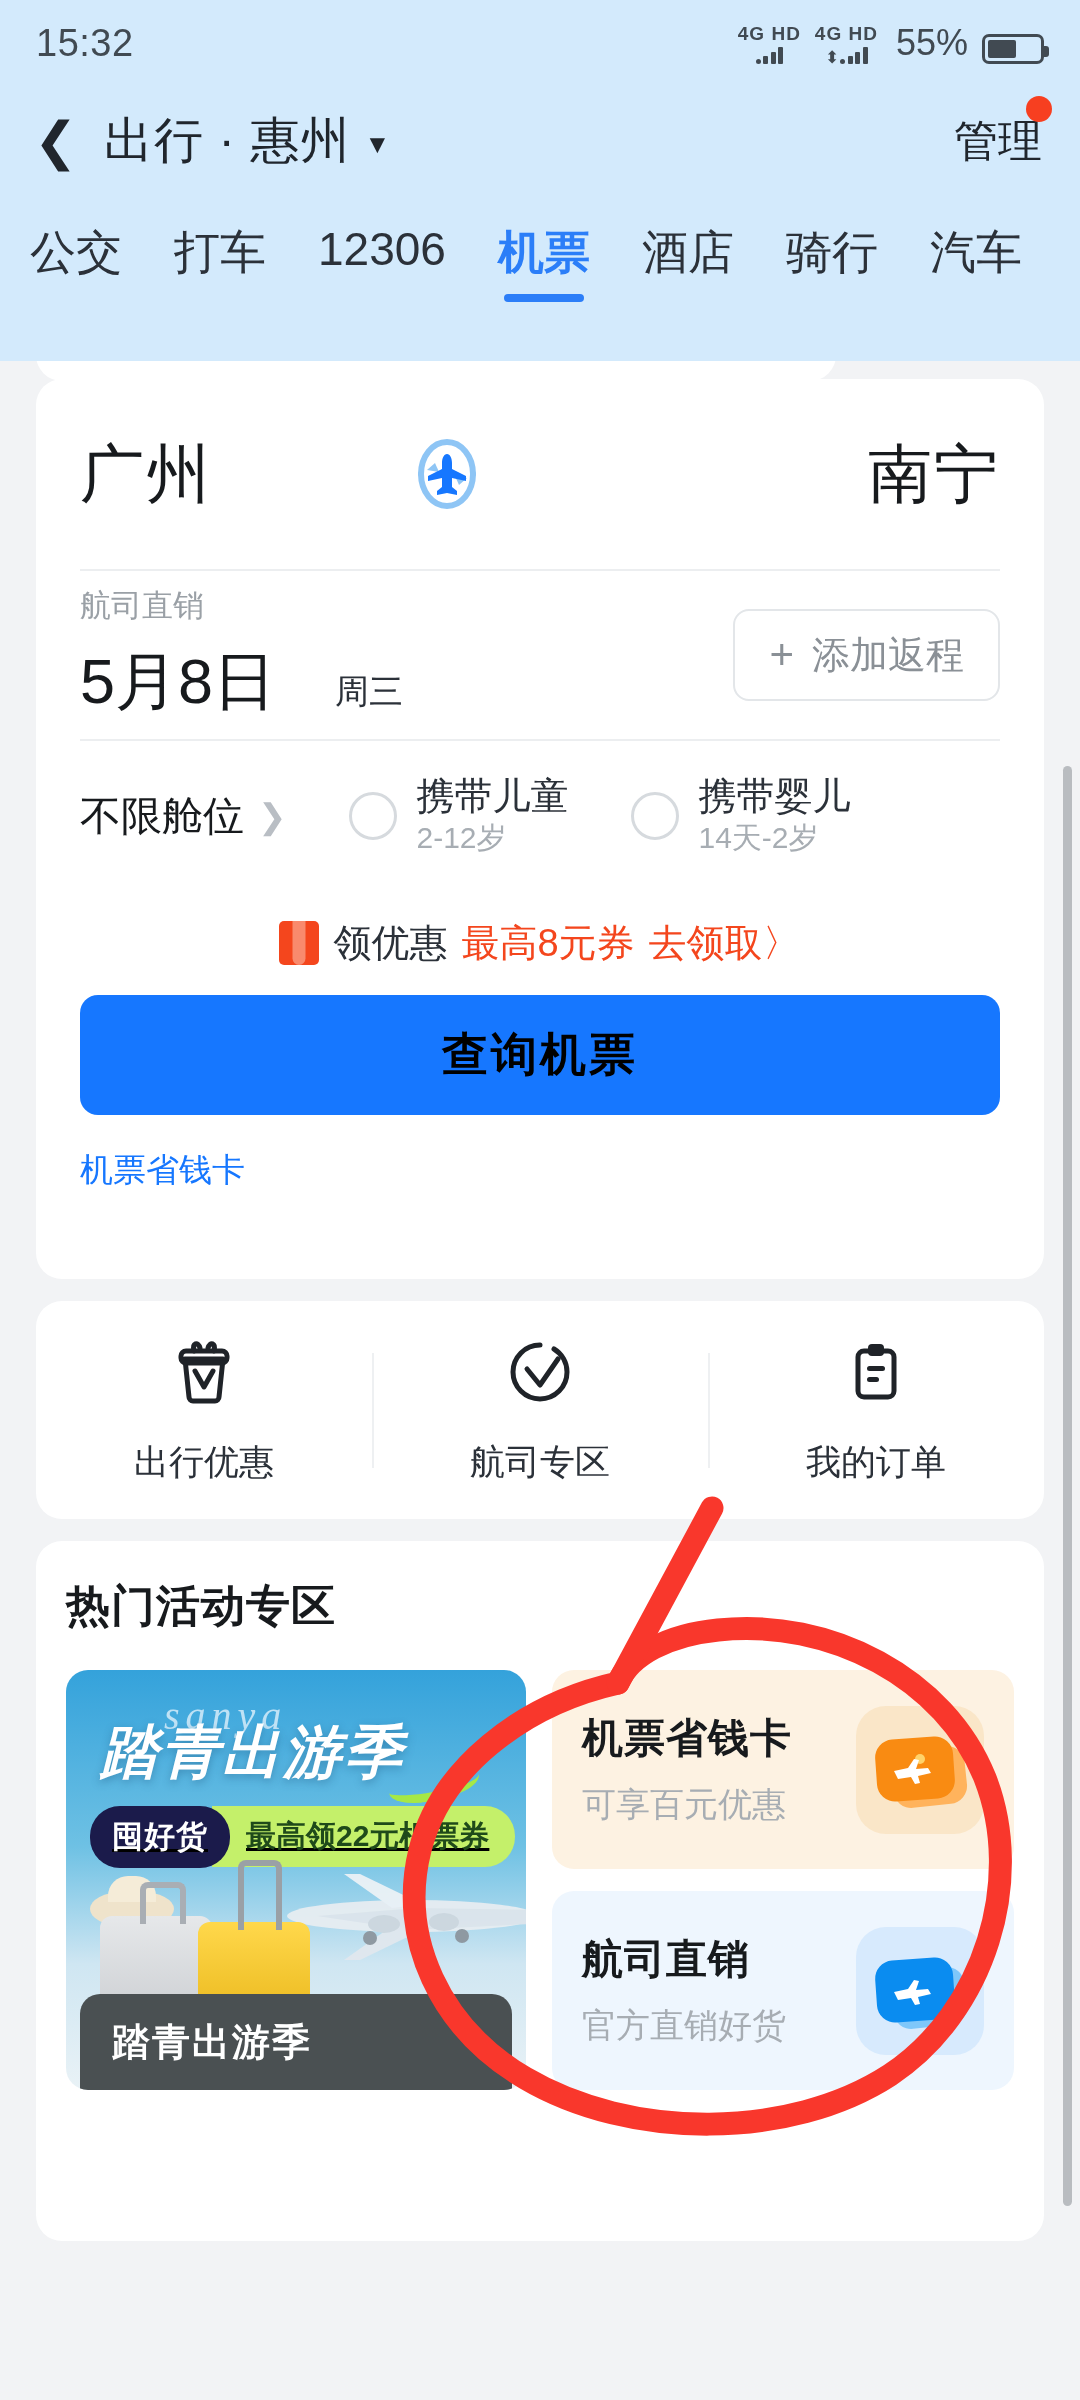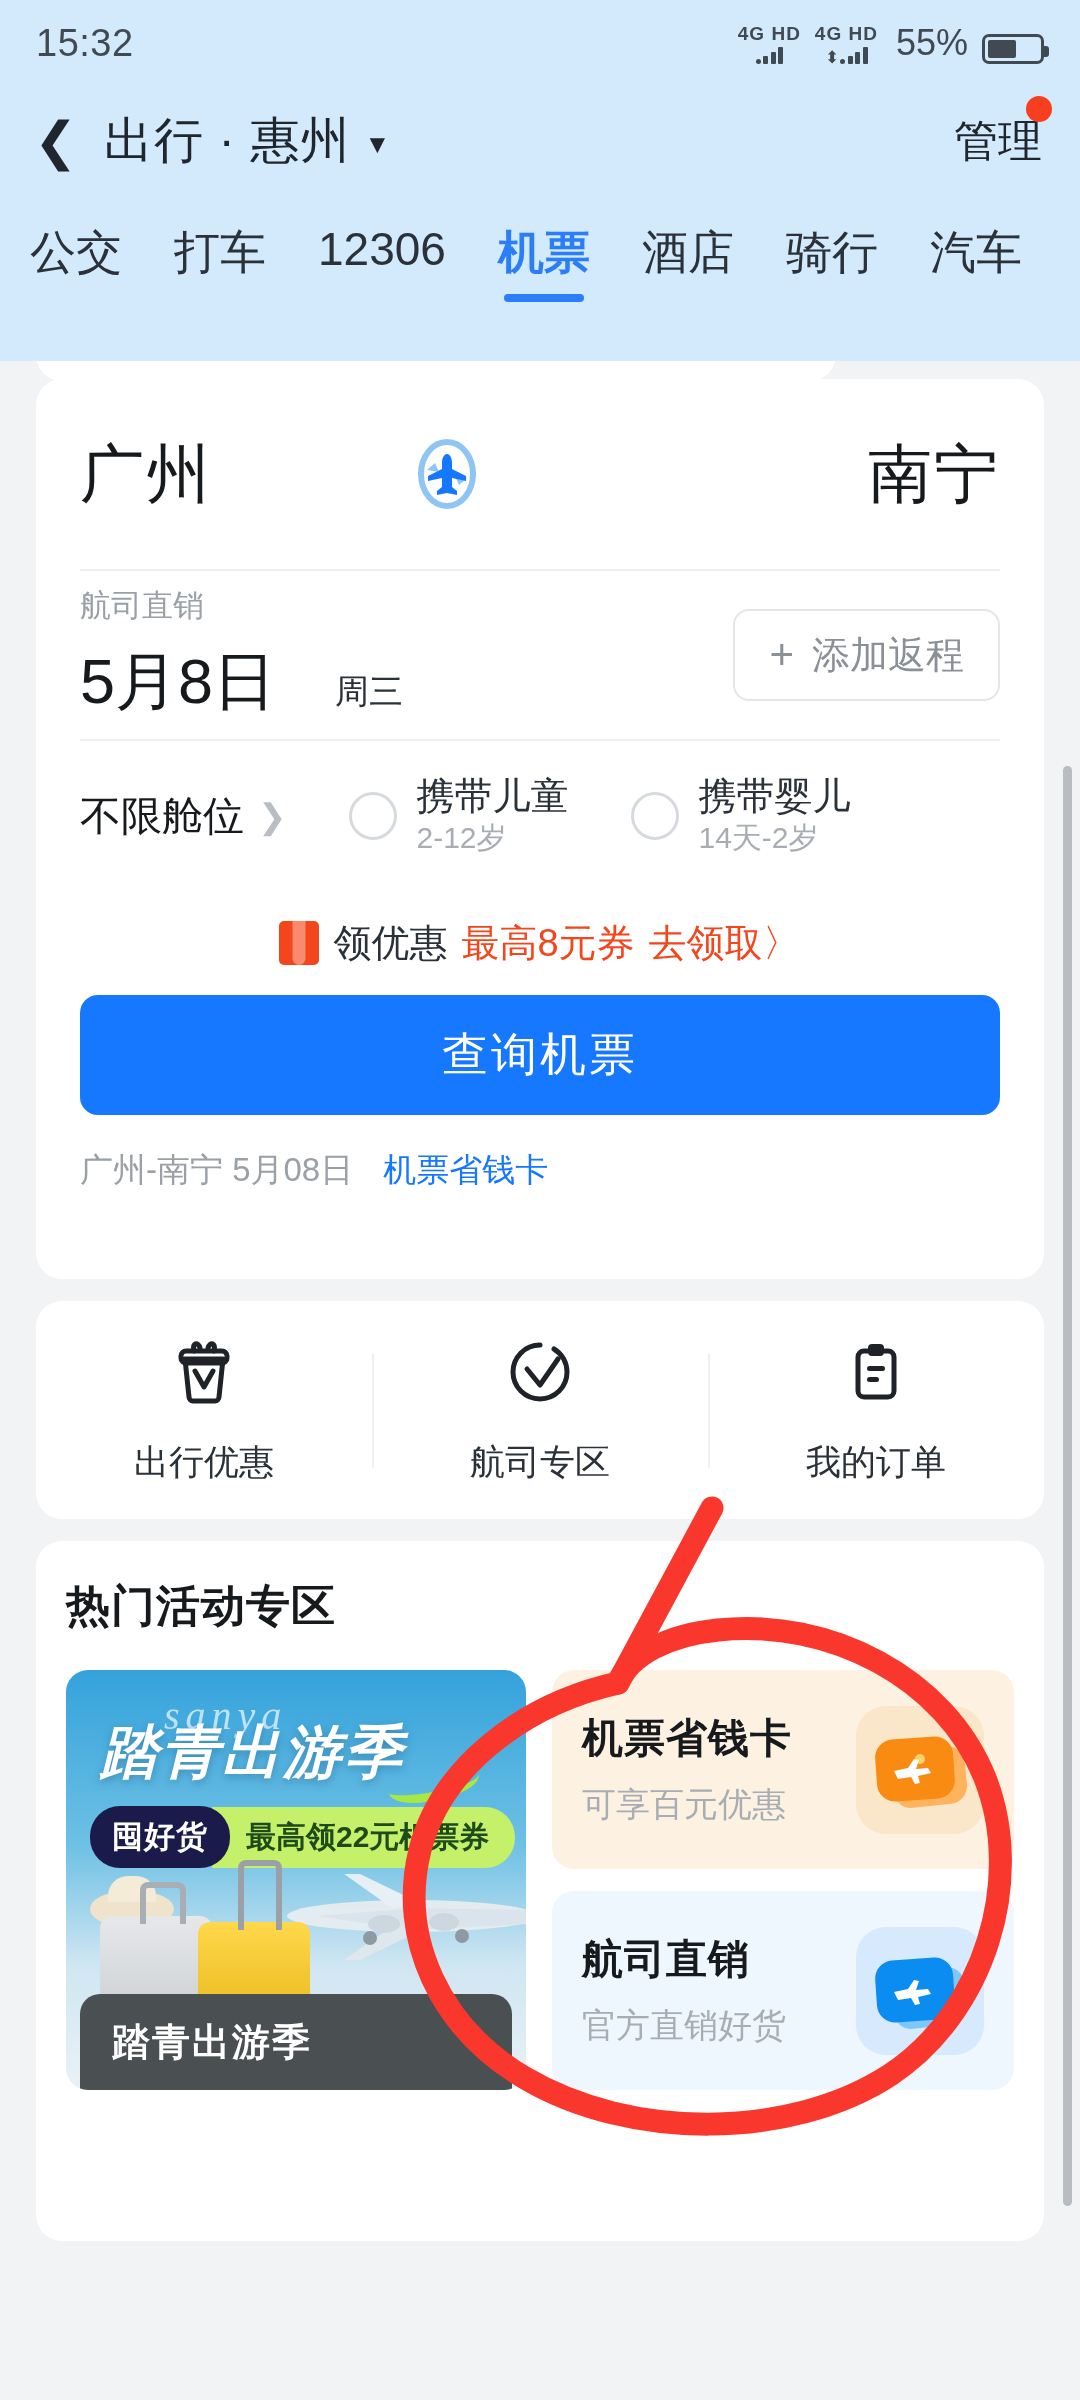--- a/index.html
+++ b/index.html
@@ -111,21 +111,21 @@
     background:#f98a6d;transform:translateX(-50%);
     border-radius:0 0 7px 7px;
   }
   .c-t1{font-size:38px;color:#2b3139;}
   .c-t2{font-size:38px;color:#f4461d;}
   .c-t3{font-size:38px;color:#f4461d;}
 
   .search-btn{
     height:120px;border-radius:18px;background:#1677ff;
     display:flex;align-items:center;justify-content:center;
-    font-size:46px;color:#ffffff;font-weight:normal;letter-spacing:3px;
+    font-size:46px;color:#000000;font-weight:bold;letter-spacing:3px;
   }
   .hist-row{display:flex;align-items:center;height:110px;gap:30px;}
   .hist-txt{font-size:33px;color:#9aa0a6;}
   .hist-clear{font-size:33px;color:#1677ff;}
 
   
   .quick-card{left:36px;top:940px;width:1008px;height:218px;display:flex;align-items:center;}
   .quick{flex:1;display:flex;flex-direction:column;align-items:center;gap:26px;position:relative;}
   .quick + .quick:before{
     content:"";position:absolute;left:0;top:18px;bottom:18px;width:2px;background:#eef0f2;
@@ -147,21 +147,21 @@
     font-style:italic;font-family:"Liberation Serif",serif;letter-spacing:6px;
   }
   .promo-h{
     position:absolute;left:34px;top:44px;font-size:58px;color:#fff;font-weight:bold;
     font-style:italic;letter-spacing:3px;text-shadow:0 3px 8px rgba(20,70,110,.35);
   }
   .promo-swoosh{
     position:absolute;left:322px;top:96px;width:92px;height:26px;
     border-bottom:9px solid #a6e845;border-radius:0 0 60% 40%;transform:rotate(-8deg);
   }
-  .promo-badges{position:absolute;left:24px;top:136px;display:flex;align-items:flex-end;}
+  .promo-badges{position:absolute;left:24px;top:136px;display:flex;align-items:flex-start;text-decoration:underline;}
   .b-dark{
     background:#1b1b4b;color:#fff;font-size:31px;font-weight:bold;border-radius:30px;
     padding:10px 22px;z-index:2;letter-spacing:1px;
   }
   .b-green{
     background:#c4f06a;color:#1f4a1a;font-size:30px;font-weight:bold;border-radius:0 30px 30px 0;
     padding:10px 26px 10px 34px;margin-left:-18px;letter-spacing:0px;
     white-space:nowrap;overflow:hidden;max-width:262px;
   }
   .plane-art{
@@ -366,21 +366,20 @@
       <div class="coupon-row">
         <span class="coupon-ico"></span>
         <span class="c-t1">领优惠</span>
         <span class="c-t2">最高8元券</span>
         <span class="c-t3">去领取〉</span>
       </div>
 
       <div class="search-btn">查询机票</div>
 
       <div class="hist-row">
-        <span class="hist-txt">广州-南宁 5月08日</span>
         <span class="hist-clear">机票省钱卡</span>
       </div>
     </div>
 
     <div class="card quick-card">
       <div class="quick">
         <span>
           <svg width="74" height="74" viewBox="0 0 74 74">
             <path d="M18 24 h38 l-4 38 a4 4 0 0 1 -4 4 h-22 a4 4 0 0 1 -4 -4 z" fill="none" stroke="#1f2328" stroke-width="5" stroke-linejoin="round"></path>
             <rect x="14" y="16" width="46" height="12" rx="5" fill="none" stroke="#1f2328" stroke-width="5"></rect>

